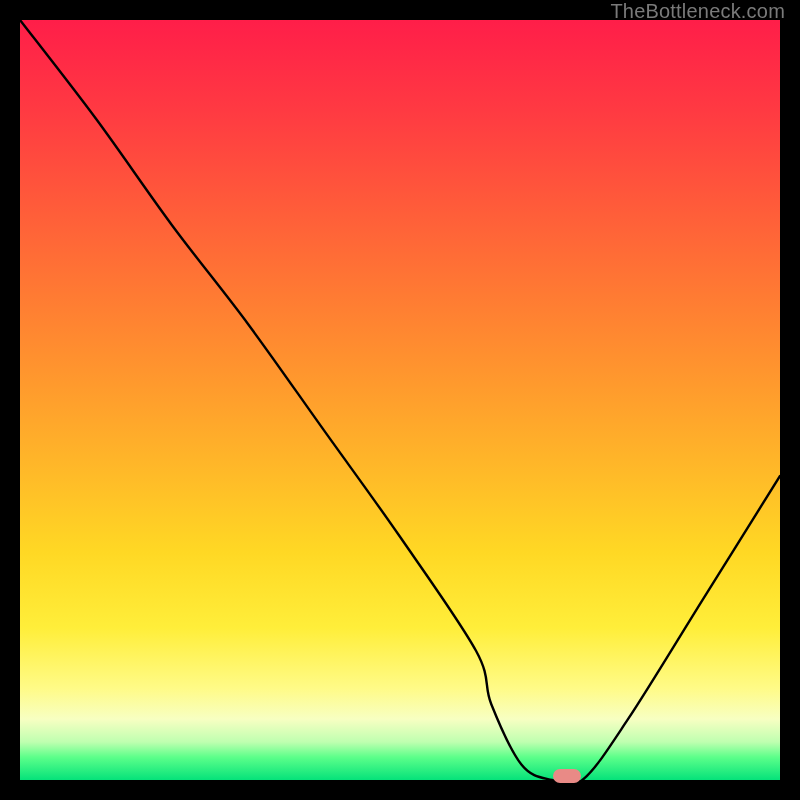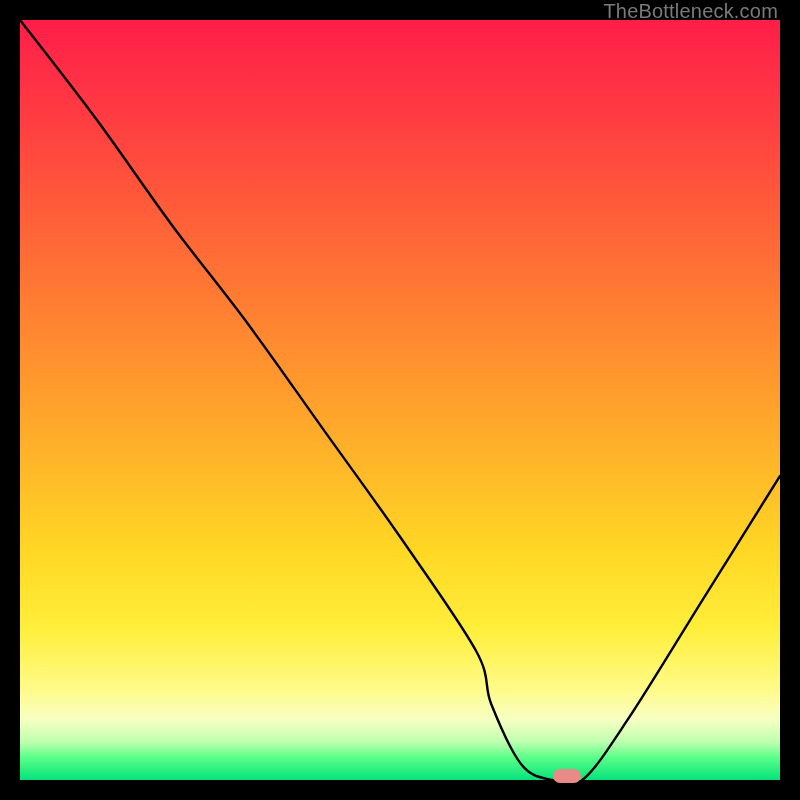--- a/index.html
+++ b/index.html
@@ -36,21 +36,21 @@
       #fffb88 88%,
       #f7ffc2 92%,
       #bfffb0 95%,
       #5cff8a 97%,
       #05e27a 100%
     );
   }
   .watermark {
     position: absolute;
     top: 0px;
-    right: 22px;
+    right: 15px;
     color: #7a7a7a;
     font-size: 20px;
     font-weight: 500;
     letter-spacing: 0.2px;
     user-select: none;
   }
   svg.curve {
     position: absolute;
     left: 0;
     top: 0;

